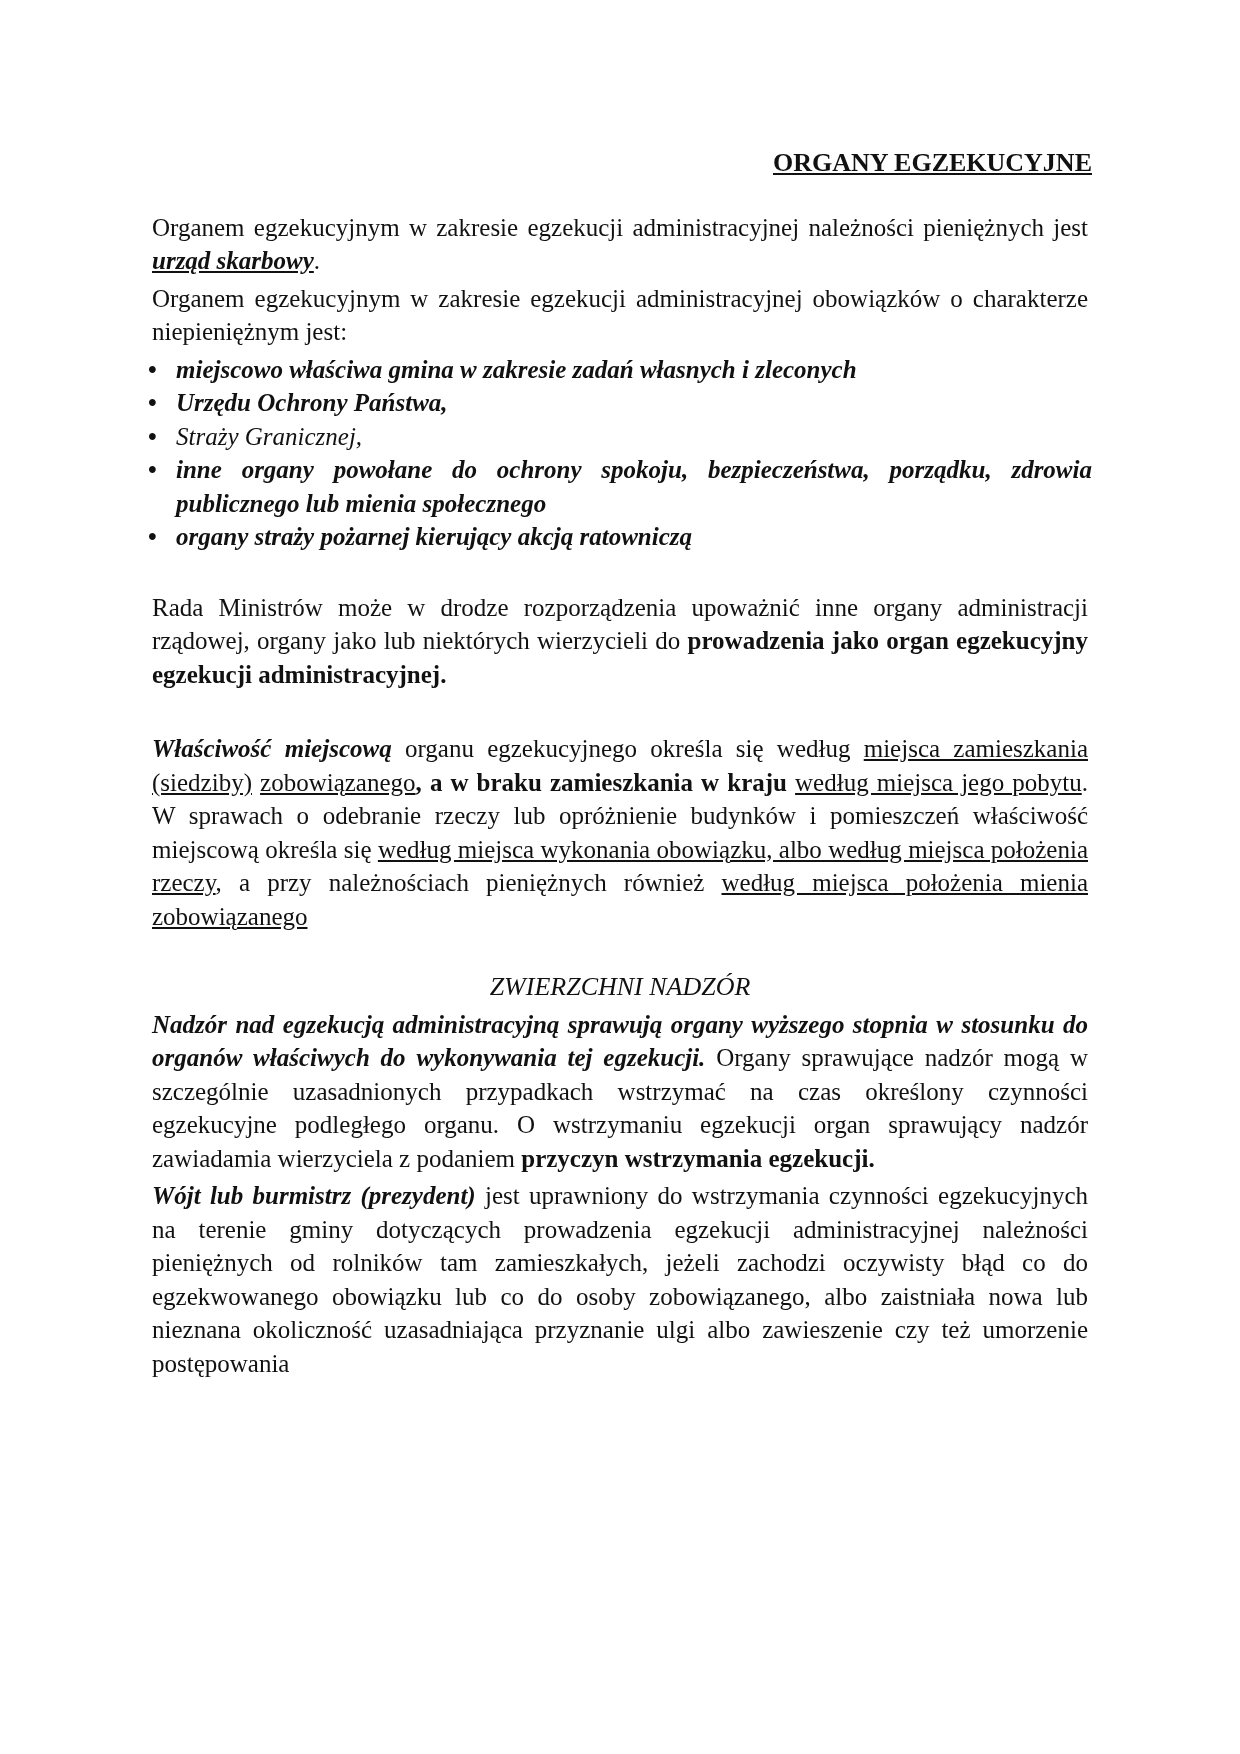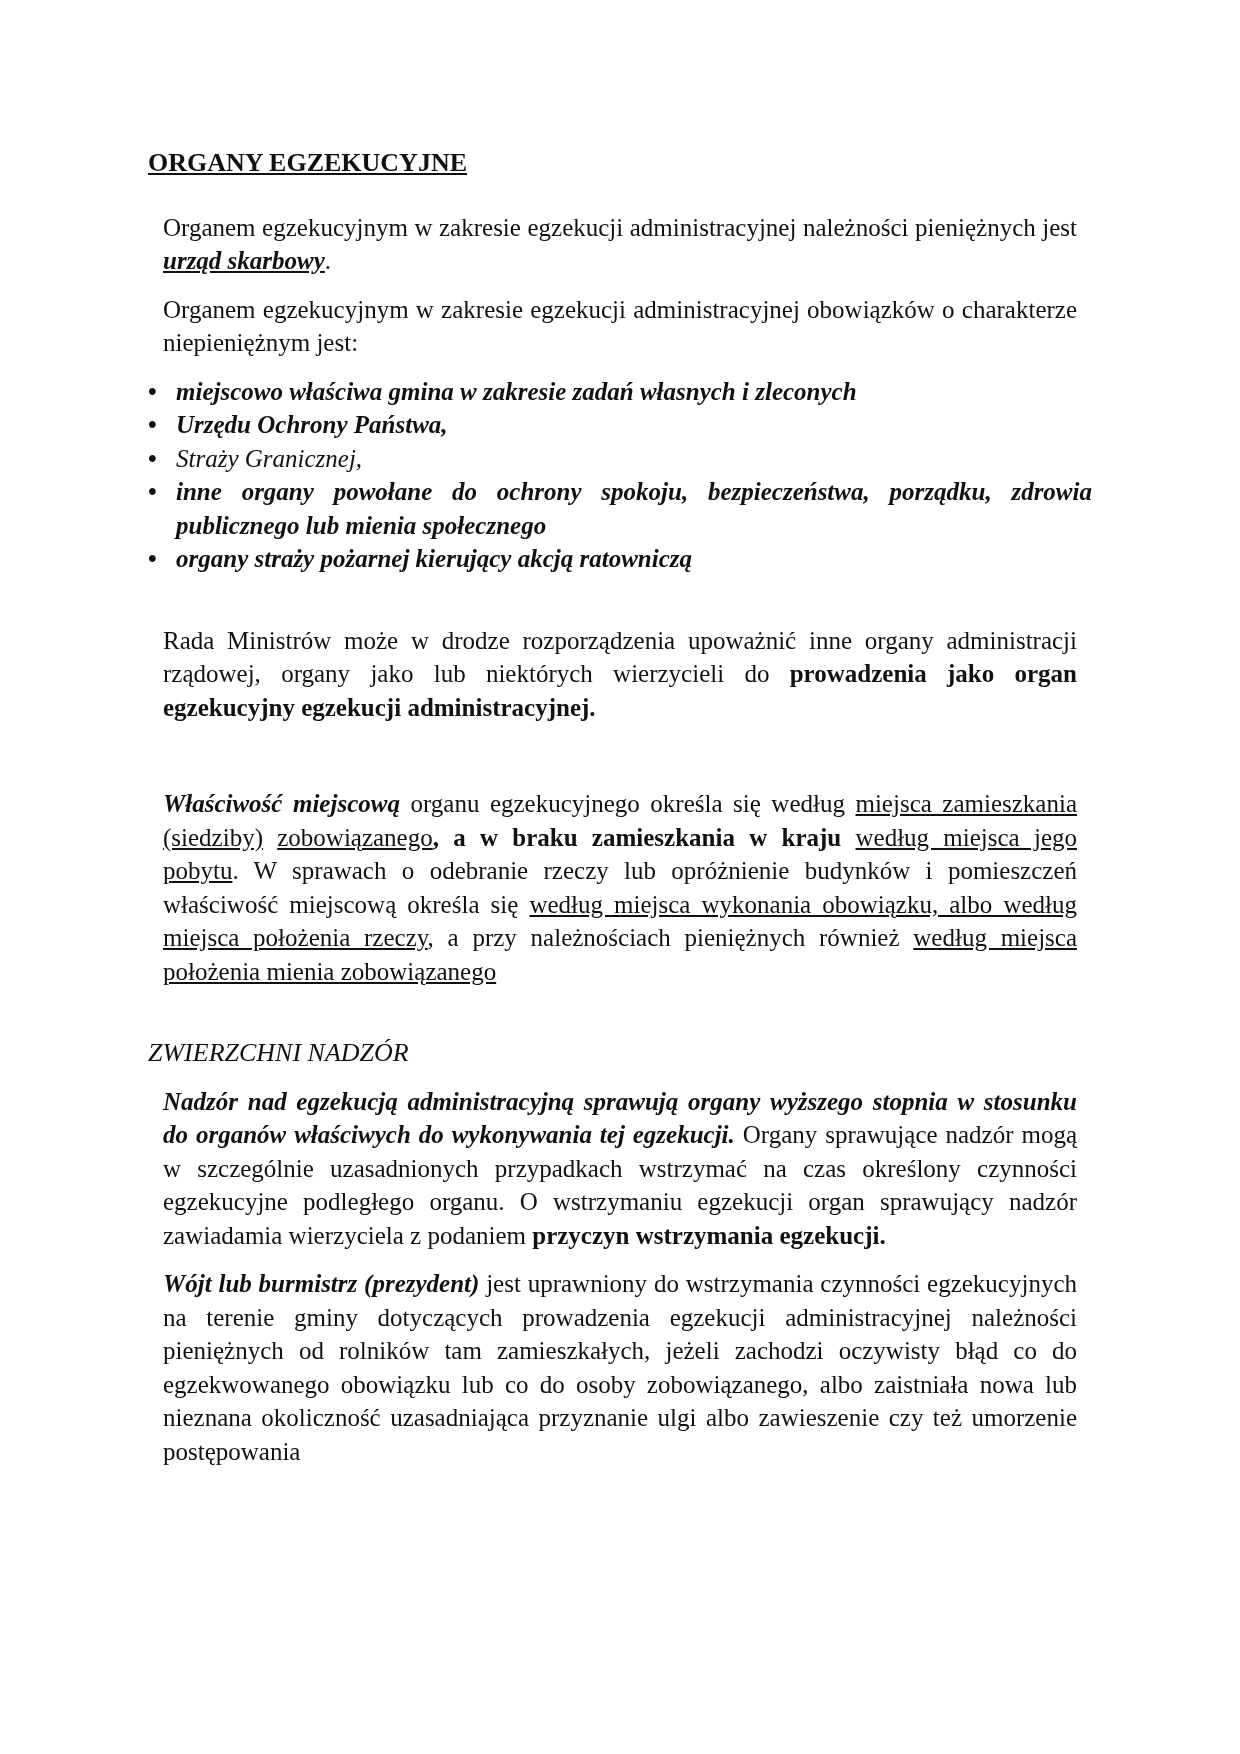--- a/index.html
+++ b/index.html
@@ -2,32 +2,32 @@
 <html><head>
 <meta charset="utf-8">
 <style>
   html, body { margin: 0; padding: 0; background: #ffffff; }
   body { width: 1240px; height: 1754px; position: relative; overflow: hidden; }
   .page {
     position: absolute; left: 148px; top: 146px; width: 944px;
     font-family: "Liberation Serif", "DejaVu Serif", serif;
     font-size: 25px; line-height: 33.5px; color: #111;
   }
-  .title { font-weight: bold; text-decoration: underline; font-size: 26px; margin: 0 0 31px 0; }
-  p { margin: 15px; text-align: justify; text-align-last: left; }
+  .title { font-weight: bold; text-decoration: underline; font-size: 26px; margin: 0 0 31px 0; text-align: right; }
+  p { margin: 4px; text-align: justify; text-align-last: left; }
   .j-full { text-align-last: justify; }
   ul { list-style: none; margin: 0; padding: 0; }
   li { position: relative; padding-left: 28px; text-align: justify; }
   li::before { content: "\2022"; position: absolute; left: 0; top: 0; font-weight: bold; font-style: normal; }
   .bi { font-weight: bold; font-style: italic; }
   .i { font-style: italic; }
   .b { font-weight: bold; }
   .u { text-decoration: underline; }
   .gap { height: 33px; }
-  .heading-it { font-style: italic; font-size: 26px; }
+  .heading-it { font-style: italic; font-size: 26px; text-align: center; }
 </style>
 </head>
 <body>
 
 <div class="page">
   <div class="title">ORGANY EGZEKUCYJNE</div>
 
   <p><span>Organem egzekucyjnym w zakresie egzekucji administracyjnej należności pieniężnych jest </span><span class="bi u">urząd skarbowy</span><span>.</span></p>
   <p>Organem egzekucyjnym w zakresie egzekucji administracyjnej obowiązków o charakterze niepieniężnym jest:</p>
 

